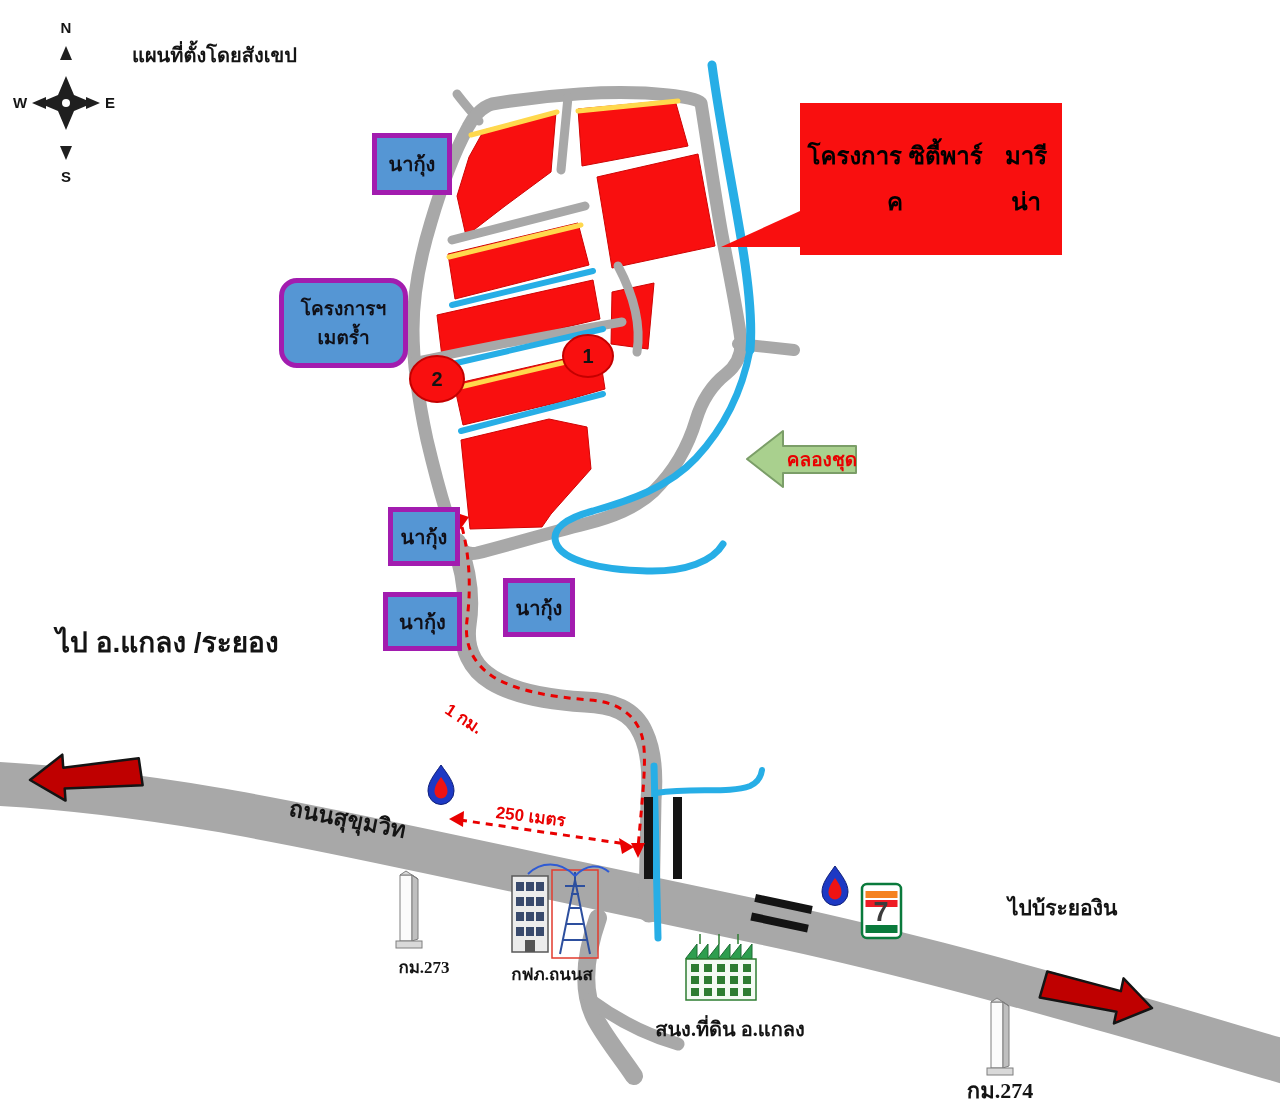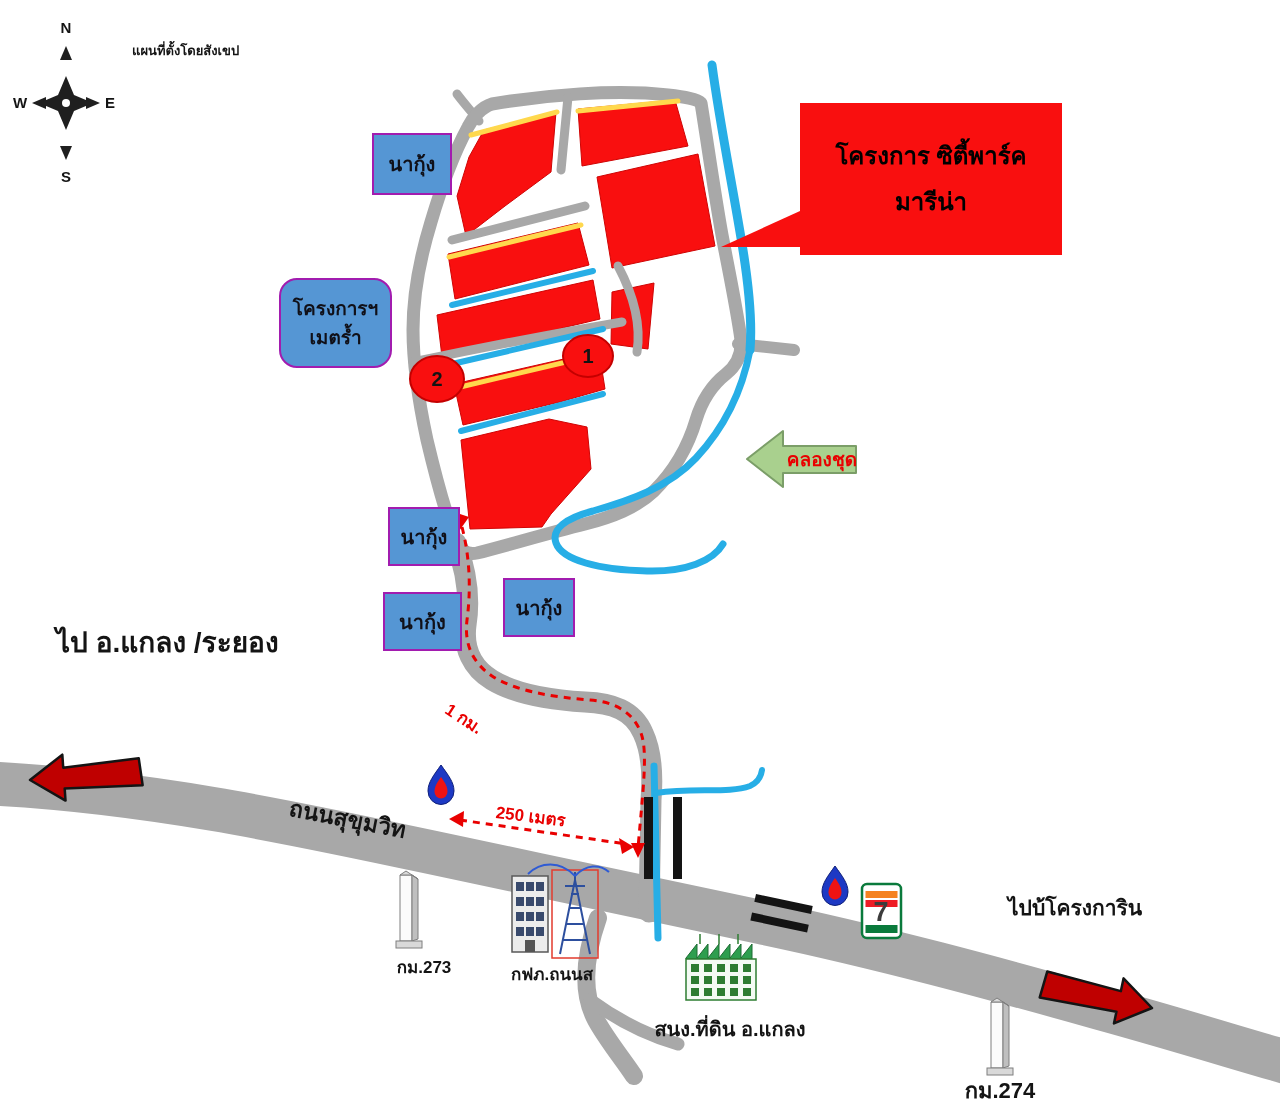--- a/index.html
+++ b/index.html
@@ -6,27 +6,27 @@
     --plot-red:#f90f0f; --road-gray:#a8a8a8; --water-blue:#27aee6;
     --box-blue:#5596d4; --arrow-red:#bf0000; --canal-green:#a9d08e;
     --dike-yellow:#ffd84d; --text-red:#e90000; --ink:#141414;
   }
   *{box-sizing:border-box}
   body{margin:0;background:#fff;font-family:"Liberation Sans","DejaVu Sans",sans-serif;}
   .stage{position:relative;width:1280px;height:1114px;background:#fff;overflow:hidden;}
   .map-svg{position:absolute;left:0;top:0;width:1280px;height:1114px;}
   .lbl{position:absolute;font-weight:700;color:var(--ink);white-space:nowrap;line-height:1.15;}
   .ctr{transform:translate(-50%,-50%);text-align:center;}
-  .ctrx{transform:translateX(-50%);text-align:center;}
+  .ctrx{transform:translateX(-50%);text-align:center;font-family:Liberation Serif, serif;}
   .red{color:var(--text-red);}
   .bluebox{position:absolute;background:var(--box-blue);display:flex;flex-direction:column;align-items:center;justify-content:center;
-           font-weight:700;font-size:20px;color:#101018;text-align:center;border:2px solid #a21caf;}
+           font-weight:700;font-size:20px;color:#101018;text-align:center;border:5px solid #a21caf;}
   .pond{border-radius:18px;font-size:19px;line-height:1.55;}
-  .callout{position:absolute;background:var(--plot-red);display:flex;flex-direction:column;align-items:center;justify-content:center;
-           font-weight:700;font-size:24px;color:#000;line-height:1.9;}
+  .callout{position:absolute;background:var(--plot-red);display:flex;align-items:center;justify-content:center;
+           font-weight:700;font-size:24px;color:#000;text-align:center;line-height:1.9;}
 </style>
 </head>
 <body>
 
 <div class="stage">
 
   <svg class="map-svg" viewBox="0 0 1280 1114">
     <defs>
       <g id="flame">
         <path d="M0,-21 C7,-11 13,-4 13,5 A13,13.5 0 1,1 -13,5 C-13,-4 -7,-11 0,-21 Z" style="fill:#1d39c4;stroke:#0e1f7a;stroke-width:1"></path>
@@ -183,21 +183,21 @@
           <rect x="57" y="34" width="8" height="8"></rect>
         <rect x="5" y="46" width="8" height="8"></rect>
           <rect x="18" y="46" width="8" height="8"></rect>
           <rect x="31" y="46" width="8" height="8"></rect>
           <rect x="44" y="46" width="8" height="8"></rect>
           <rect x="57" y="46" width="8" height="8"></rect>
       </g>
     </g>
   </svg>
 
-  <div class="lbl" style="left:132px;top:44px;font-size:13px">แผนที่ตั้งโดยสังเขป</div>
+  <div class="lbl" style="left:132px;top:44px;font-size:20px">แผนที่ตั้งโดยสังเขป</div>
   <div class="lbl ctr" style="left:66px;top:28px;font-size:15px">N</div>
   <div class="lbl ctr" style="left:20px;top:103px;font-size:15px">W</div>
   <div class="lbl ctr" style="left:110px;top:103px;font-size:15px">E</div>
   <div class="lbl ctr" style="left:66px;top:177px;font-size:15px">S</div>
 
   <div class="callout" style="left:800px;top:103px;width:262px;height:152px">
     <div>โครงการ ซิตี้พาร์ค</div>
     <div>มารีน่า</div>
   </div>
 
@@ -207,35 +207,35 @@
   <div class="bluebox" style="left:388px;top:507px;width:72px;height:59px">
     <span>นากุ้ง</span>
   </div>
   <div class="bluebox" style="left:383px;top:592px;width:79px;height:59px">
     <span>นากุ้ง</span>
   </div>
   <div class="bluebox" style="left:503px;top:578px;width:72px;height:59px">
     <span>นากุ้ง</span>
   </div>
 
-  <div class="bluebox pond" style="left:279px;top:278px;width:113px;height:90px">
+  <div class="bluebox pond" style="left:279px;top:278px;width:129px;height:90px">
     <span>โครงการฯ</span>
     <span>เมตร้ำ</span>
   </div>
 
   <div class="lbl ctr red" style="left:822px;top:460px;font-size:19px">คลองชุด</div>
 
   <div class="lbl ctr" style="left:437px;top:379px;font-size:20px">2</div>
   <div class="lbl ctr" style="left:588px;top:356px;font-size:20px">1</div>
 
   <div class="lbl red" style="left:452px;top:700px;font-size:17px;transform:rotate(33deg);transform-origin:left top">1 กม.</div>
   <div class="lbl red" style="left:497px;top:803px;font-size:17px;transform:rotate(7deg);transform-origin:left top">250 เมตร</div>
 
   <div class="lbl" style="left:56px;top:627px;font-size:28px">ไป อ.แกลง /ระยอง</div>
-  <div class="lbl" style="left:1008px;top:896px;font-size:21px">ไปบ้โครงการิน</div>
+  <div class="lbl" style="left:1008px;top:896px;font-size:21px">ไปบ้ระยองิน</div>
   <div class="lbl" style="left:292px;top:795px;font-size:23px;transform:rotate(11deg);transform-origin:left top">ถนนสุขุมวิท</div>
 
   <div class="lbl ctrx" style="left:424px;top:958px;font-size:17px">กม.273</div>
   <div class="lbl ctrx" style="left:552px;top:965px;font-size:17px">กฟภ.ถนนส</div>
   <div class="lbl ctrx" style="left:730px;top:1018px;font-size:20px">สนง.ที่ดิน อ.แกลง</div>
   <div class="lbl ctrx" style="left:1000px;top:1078px;font-size:22px">กม.274</div>
   <div class="lbl ctr" style="left:881px;top:913px;font-size:27px;color:#3c3c3c">7</div>
 
 </div>
 

